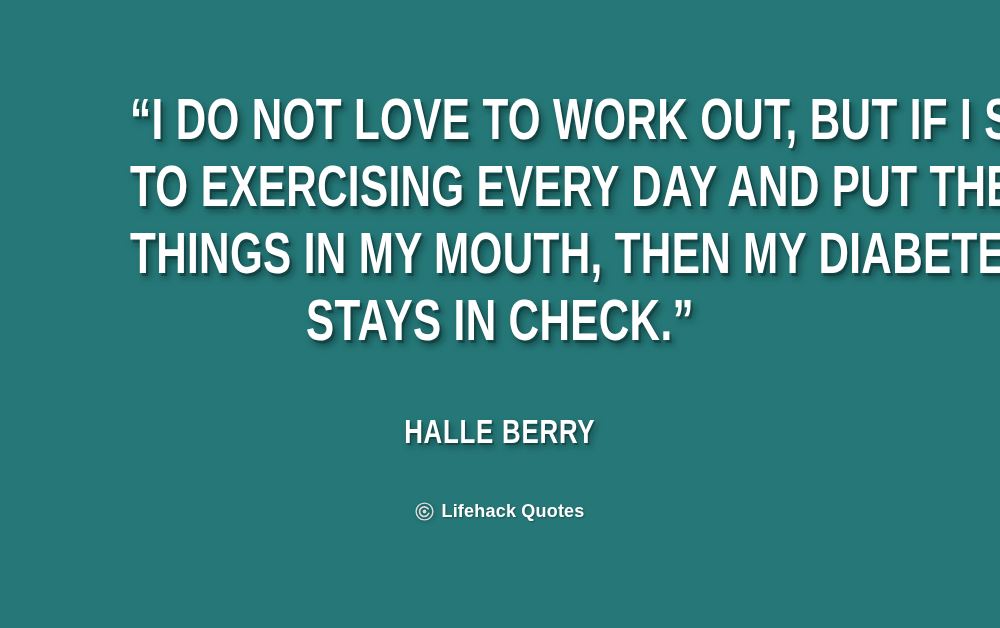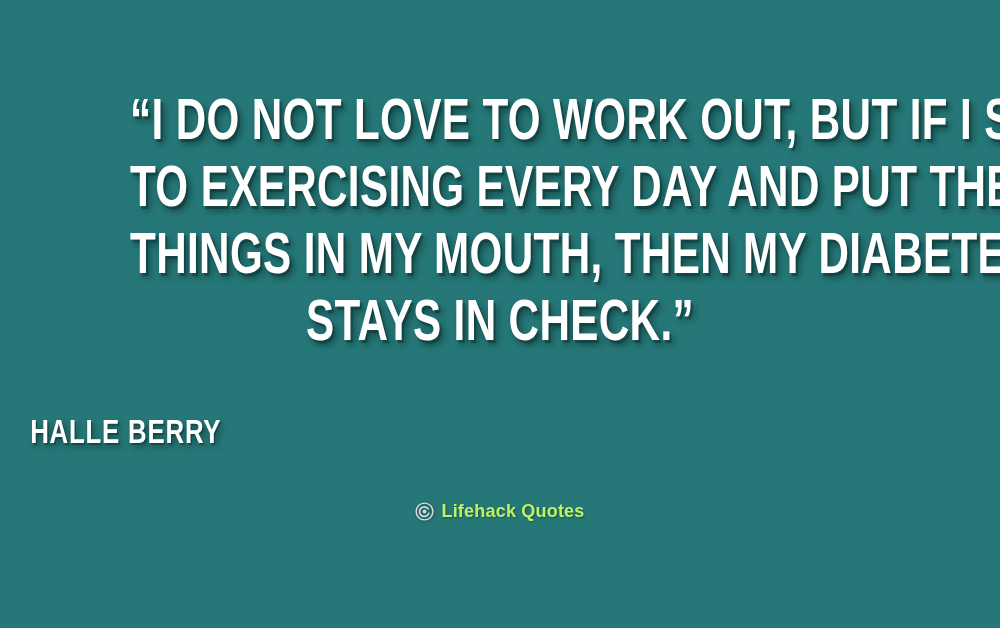--- a/index.html
+++ b/index.html
@@ -42,20 +42,21 @@
        3px 3px 0 rgba(10,45,45,0.45),
        5px 5px 9px rgba(6,34,34,0.55);
   }
 
   
   #author {
     position: absolute;
     top: 410px;
     left: 0;
     width: 1000px;
+    text-align: center;
   }
   #author-name {
     display: inline-block;
     color: #ffffff;
     font-family: "Liberation Sans Narrow", "Liberation Sans", sans-serif;
     font-weight: 700;
     font-size: 34px;
     line-height: 42px;
     letter-spacing: 1px;
     text-transform: uppercase;
@@ -78,21 +79,21 @@
     gap: 7px;
   }
   #brand-icon {
     display: block;
     width: 19px;
     height: 19px;
     flex: 0 0 auto;
     filter: drop-shadow(1px 1px 2px rgba(6,34,34,0.5));
   }
   #brand-text {
-    color: #bef264;
+    color: #ffffff;
     font-family: "Liberation Sans", sans-serif;
     font-weight: 700;
     font-size: 18px;
     line-height: 20px;
     letter-spacing: 0.2px;
     text-shadow: 1px 1px 2px rgba(6,34,34,0.45);
   }
 </style>
 </head>
 <body>

